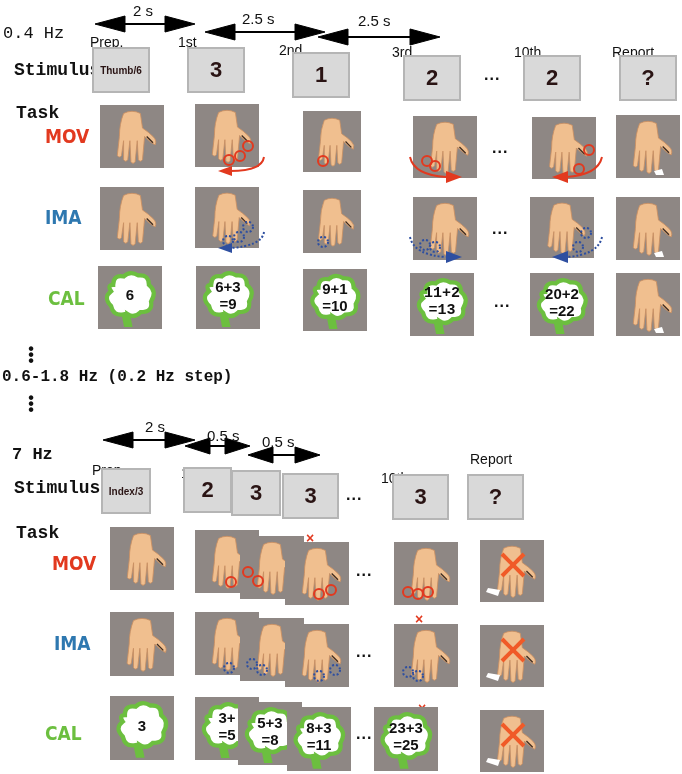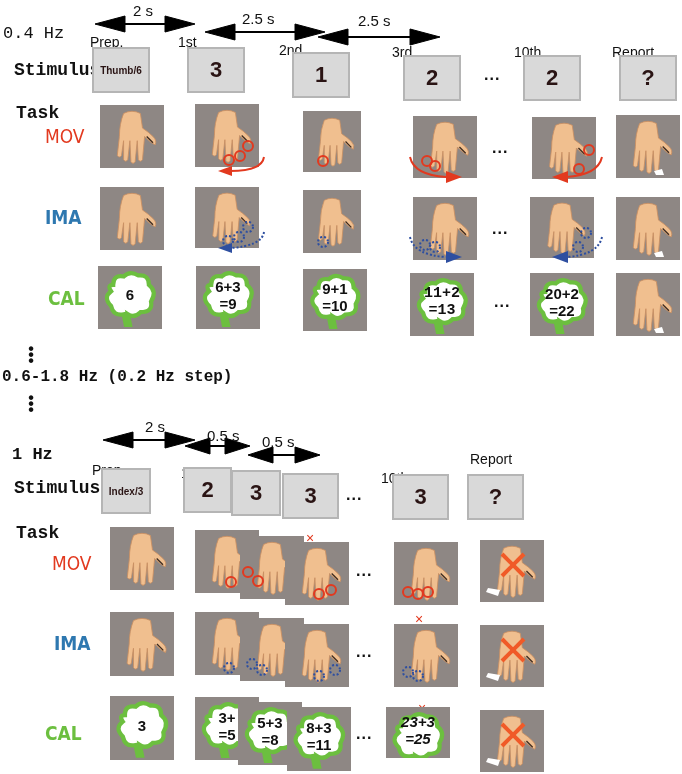--- a/index.html
+++ b/index.html
@@ -3,21 +3,21 @@
 <meta charset="utf-8">
 <style>
   html,body{margin:0;padding:0;background:#fff;}
   body{width:682px;height:774px;position:relative;overflow:hidden;font-family:"Liberation Sans",sans-serif;color:#111;}
   .abs{position:absolute;}
   .lbl{font-family:Liberation Mono, monospace;font-size:17px;color:#111;white-space:nowrap;}
   .lbl-b{font-weight:bold;}
   .stim{position:absolute;background:#d9d9d9;border:2px solid #b5b5b5;box-sizing:border-box;display:flex;align-items:center;justify-content:center;font-weight:bold;font-size:22px;color:#2a1414;}
   .stim.small{font-size:10px;}
   .card{position:absolute;background:#8e8784;overflow:hidden;}
-  .mov{color:#e2391f;font-weight:normal;}
+  .mov{color:#e2391f;font-weight:bold;}
   .ima{color:#2e78b0;font-weight:bold;text-align:center;}
   .cal{color:#6cbf3f;font-weight:bold;}
   .task-label{position:absolute;font-size:19px;font-family:"DejaVu Sans Condensed","Liberation Sans",sans-serif;}
   .timelbl{position:absolute;font-size:15px;white-space:nowrap;}
   .ord{position:absolute;font-size:14px;white-space:nowrap;}
   .dots{position:absolute;font-size:16px;font-weight:bold;letter-spacing:1px;}
   .vdots{position:absolute;font-size:16px;font-weight:bold;line-height:6px;width:8px;text-align:center;}
   .cloud-text{position:absolute;left:0;right:0;top:0;bottom:6px;display:flex;flex-direction:column;align-items:center;justify-content:center;font-weight:bold;font-size:15px;color:#111;line-height:17px;text-align:left;}
   svg{position:absolute;left:0;top:0;}
 </style>
@@ -272,21 +272,21 @@
       <polygon points="250,26 225,18 225,34"></polygon>
       <line x1="258" y1="35" x2="308" y2="35" stroke-width="2"></line>
       <polygon points="248,35 273,27 273,43"></polygon>
       <polygon points="320,35 295,27 295,43"></polygon>
     </g>
   </svg>
   <div class="timelbl" style="left:145px;top:418px;">2 s</div>
   <div class="timelbl" style="left:207px;top:427px;">0.5 s</div>
   <div class="timelbl" style="left:262px;top:433px;">0.5 s</div>
 
-  <div class="abs lbl lbl-b" style="left:12px;top:445px;font-size:17px;">1 Hz</div>
+  <div class="abs lbl lbl-b" style="left:12px;top:445px;font-size:17px;">7 Hz</div>
 
   <div class="ord" style="left:92px;top:462px;">Prep.</div>
   <div class="ord" style="left:181px;top:465px;">1st</div>
   <div class="ord" style="left:231px;top:469px;">2nd</div>
   <div class="ord" style="left:285px;top:472px;">3rd</div>
   <div class="ord" style="left:381px;top:470px;">10th</div>
   <div class="ord" style="left:470px;top:451px;">Report</div>
 
   <div class="abs lbl lbl-b" style="left:14px;top:478px;font-size:18px;">Stimulus</div>
 
@@ -441,21 +441,21 @@
         <svg width="64" height="64">
           <use href="#cloud"></use>
         </svg>
         <div class="cloud-text">
           <span>8+3</span>
           <span>=11</span>
         </div>
       </div>
     <div class="dots" style="left:356px;top:725px;">...</div>
     <div class="abs mov" style="left:418px;top:700px;font-size:14px;">×</div>
-    <div class="card" style="left:386px;top:707px;width:64px;height:51px;font-style:italic;">
+    <div class="card" style="left:374px;top:707px;width:64px;height:64px;">
         <svg width="64" height="64">
           <use href="#cloud"></use>
         </svg>
         <div class="cloud-text">
           <span>23+3</span>
           <span>=25</span>
         </div>
       </div>
     <div class="card" style="left:480px;top:710px;width:64px;height:62px;">
         <svg width="64" height="62">

